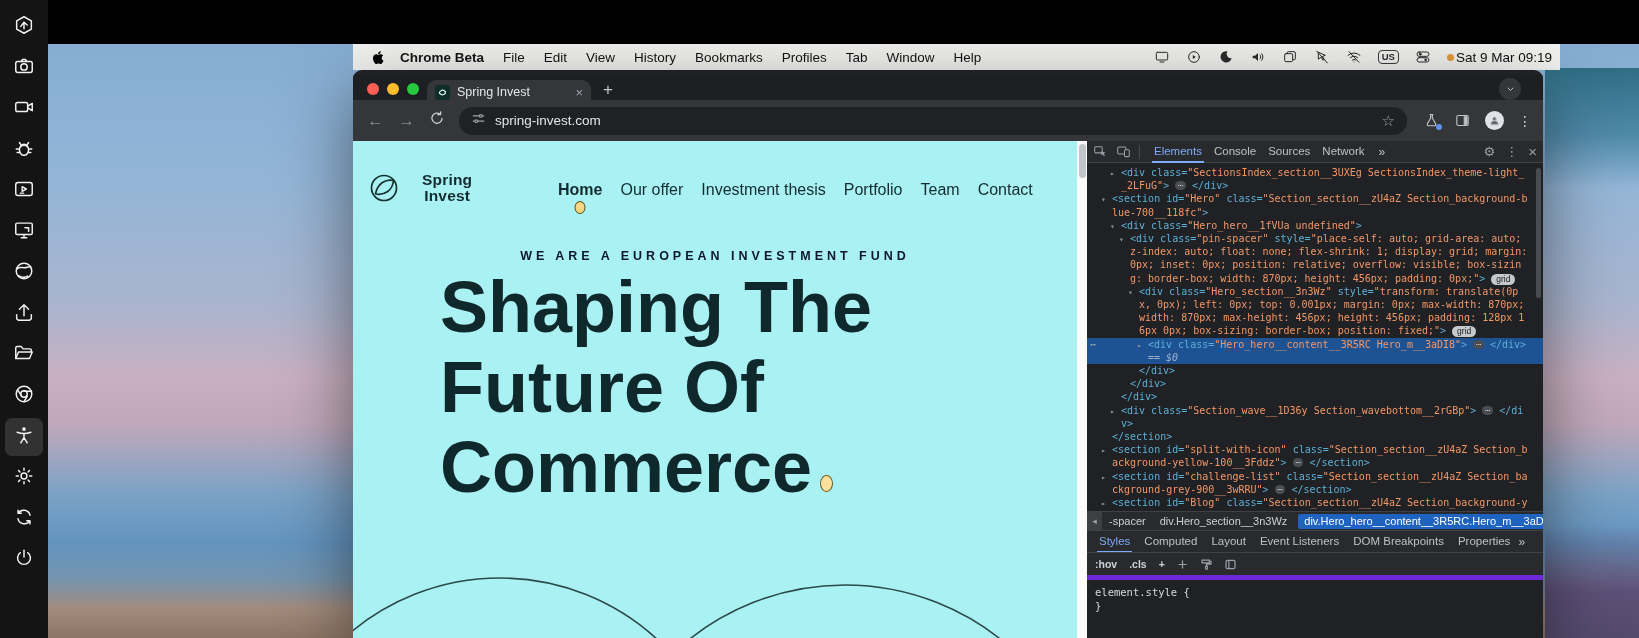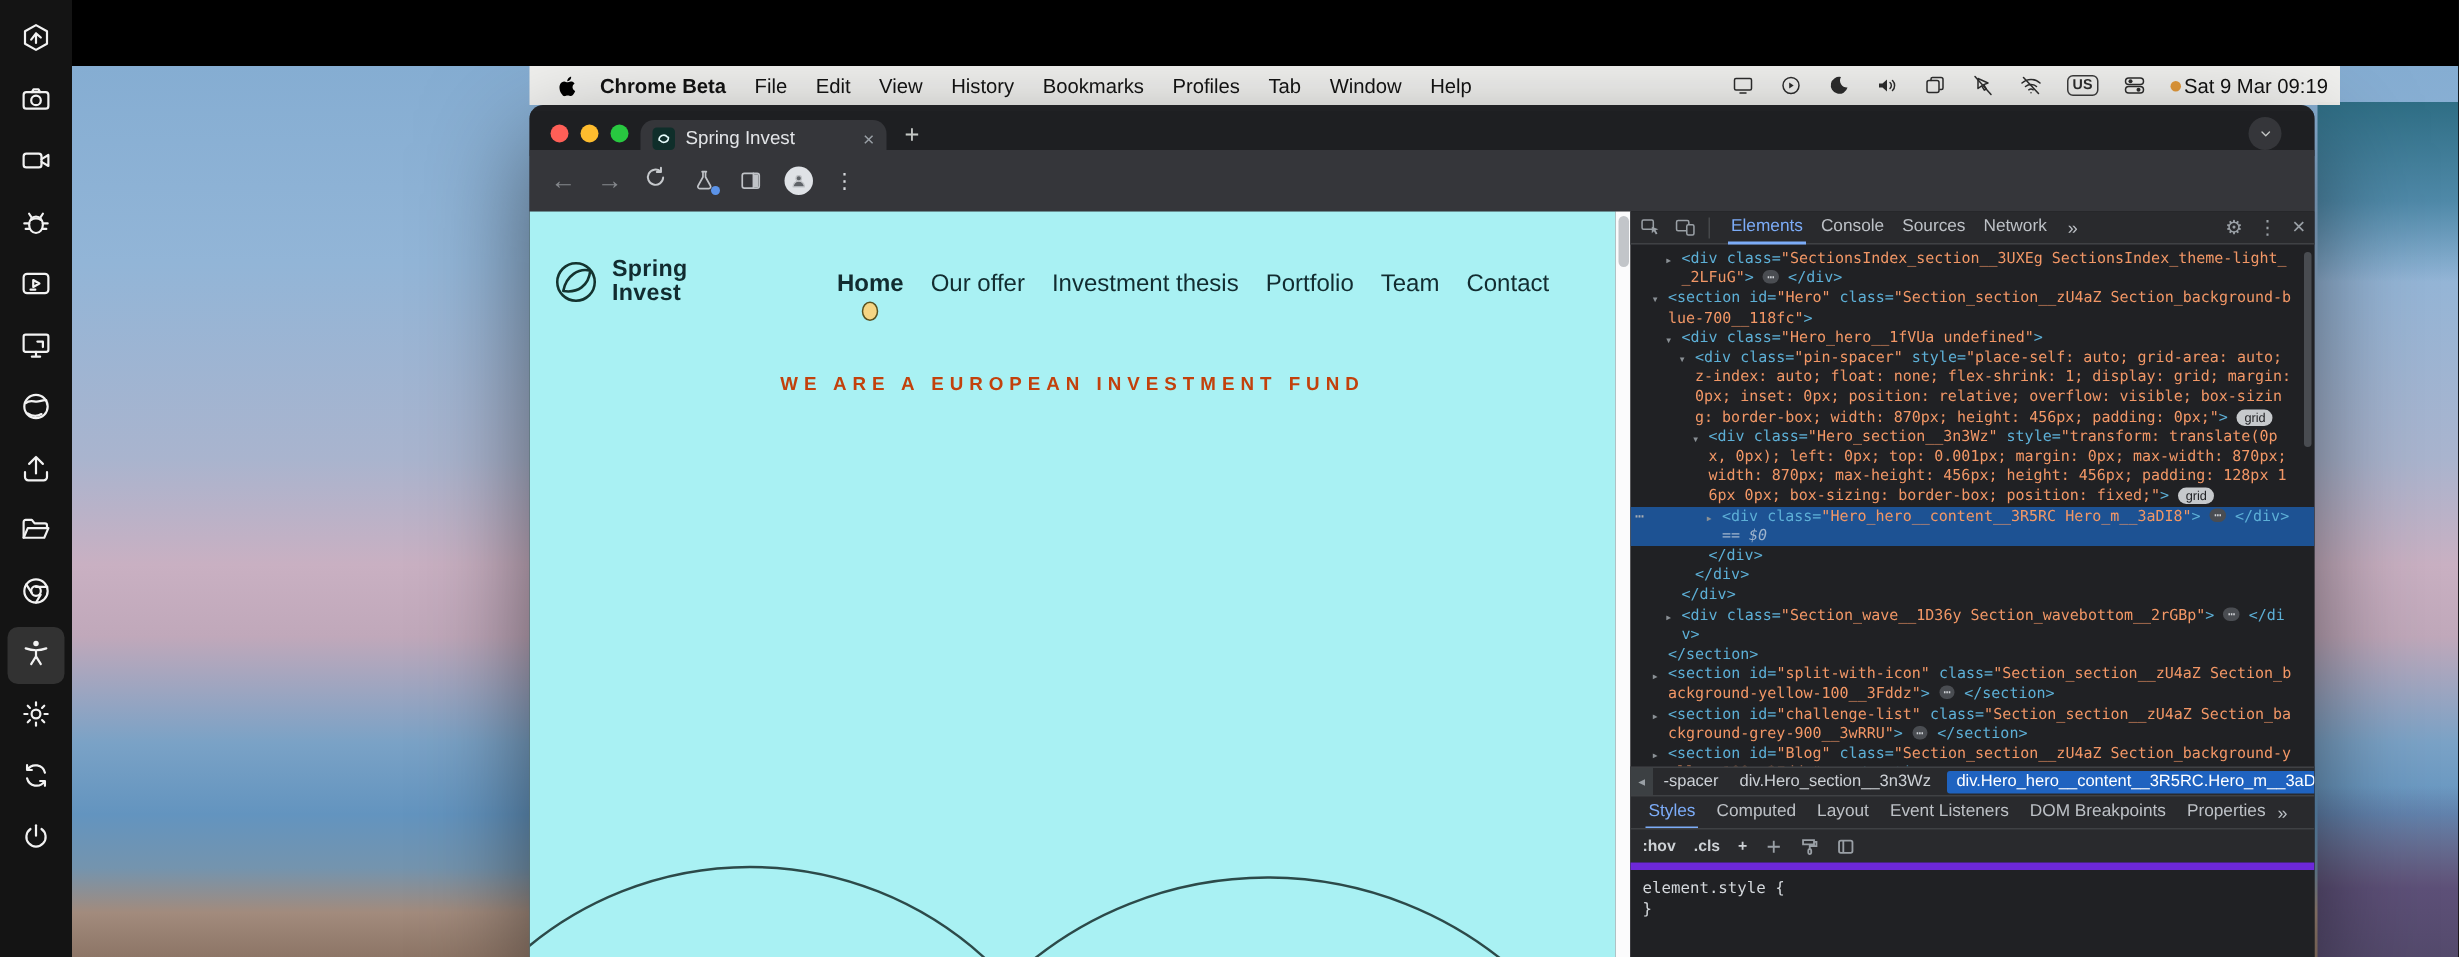--- a/index.html
+++ b/index.html
@@ -83,30 +83,30 @@
   .tb-icons svg{width:17px;height:17px;stroke:#c0c3c7;fill:none;stroke-width:1.6;stroke-linecap:round;stroke-linejoin:round;display:block;}
   .flask-dot{position:absolute;right:-2px;bottom:-1px;width:6px;height:6px;border-radius:50%;background:#5b93e8;}
   .avatar{width:19px;height:19px;border-radius:50%;background:#dfe2e6;display:flex;align-items:center;justify-content:center;}
   .avatar svg{width:13px;height:13px;}
   .avatar svg *{fill:#5f6368;}
   .menu-dots{color:#d5d8db;font-size:14px;letter-spacing:0;}
 
   
   .content{position:absolute;left:0;top:71px;right:0;bottom:0;display:flex;}
   .site{position:relative;width:724px;height:497px;background:#a9f1f3;overflow:hidden;flex:none;color:#122c30;}
-  .site-logo{position:absolute;left:13px;top:29px;display:flex;align-items:center;gap:6px;}
+  .site-logo{position:absolute;left:13px;top:29px;display:flex;align-items:center;gap:20px;text-align:center;}
   .site-logo svg{width:36px;height:36px;stroke:#14332f;fill:none;stroke-width:1.7;stroke-linejoin:round;}
   .site-logo .lg-txt{font-size:15.5px;line-height:16.5px;font-weight:700;letter-spacing:.2px;}
   .site-nav{position:absolute;left:205px;top:40px;display:flex;gap:18px;align-items:baseline;}
   .nav-item{font-size:16px;font-weight:500;position:relative;white-space:nowrap;}
   .nav-item.active{font-weight:700;}
   .nav-item.active::after{content:"";position:absolute;left:50%;transform:translateX(-50%);bottom:-15px;
        width:9px;height:11px;border-radius:50%;background:#f6d583;border:1.5px solid #59511f;}
   .eyebrow{position:absolute;left:0;right:0;top:108px;text-align:center;font-size:12.5px;font-weight:700;
-           letter-spacing:4px;color:#c2410c;}
+           letter-spacing:4px;color:#0f172a;}
   .hero-h1{position:absolute;left:87px;top:126px;font-size:72px;line-height:80px;font-weight:700;color:#0f282c;letter-spacing:0;}
   .hero-dot{display:inline-block;width:13px;height:17px;border-radius:50%;background:#fbe19b;border:1.5px solid #6d5d22;margin-left:8px;}
   .circles{position:absolute;inset:0;pointer-events:none;}
   .circles circle{fill:none;stroke:#2c4a49;stroke-width:1.6;}
 
   .page-scroll{width:10px;background:#fbfbfc;position:relative;flex:none;}
   .page-thumb{position:absolute;left:1.5px;top:3px;width:7px;height:34px;border-radius:4px;background:#c2c5c9;}
 
   
   .devtools{position:relative;flex:1;background:#202124;font-family:"Liberation Sans","DejaVu Sans",sans-serif;}
@@ -339,20 +339,29 @@
           </span>
       </div>
 
       <div class="toolbar">
         <span class="nav-btn">←</span>
         <span class="nav-btn">→</span>
         <span class="nav-btn reload"><svg viewBox="0 0 22 22">
               <path d="M18 11.5A7 7 0 1 1 15.7 6"></path>
               <path d="M16 2.6v3.8h-3.8"></path>
             </svg></span>
+        <div class="omnibox">
+          <span class="tune"><svg viewBox="0 0 20 20">
+                <path d="M3 6.5h8M15 6.5h2M3 13.5h2M9 13.5h8"></path>
+                <circle cx="13" cy="6.5" r="1.8"></circle>
+                <circle cx="7" cy="13.5" r="1.8"></circle>
+              </svg></span>
+          <span class="url-text">spring-invest.com</span>
+          <span class="star">☆</span>
+        </div>
         <div class="tb-icons">
           <span class="ic">
               <svg viewBox="0 0 24 24">
                 <path d="M10 3.5h4M10.8 3.5v5l-4.6 8.2a1.8 1.8 0 0 0 1.6 2.7h8.4a1.8 1.8 0 0 0 1.6-2.7l-4.6-8.2v-5"></path>
               </svg>
               <span class="flask-dot"></span>
             </span>
           <span class="ic">
               <svg viewBox="0 0 24 24">
                 <rect x="4" y="5" width="16" height="14" rx="2"></rect>
@@ -389,20 +398,25 @@
           </div>
           <div class="site-nav" id="site-nav">
               <span class="nav-item active">Home</span>
               <span class="nav-item">Our offer</span>
               <span class="nav-item">Investment thesis</span>
               <span class="nav-item">Portfolio</span>
               <span class="nav-item">Team</span>
               <span class="nav-item">Contact</span>
             </div>
           <div class="eyebrow">WE ARE A EUROPEAN INVESTMENT FUND</div>
+          <div class="hero-h1" id="hero-h1">
+              <div>Shaping The</div>
+              <div>Future Of</div>
+              <div>Commerce<span class="hero-dot"></span></div>
+            </div>
         </div>
 
         <div class="page-scroll">
             <div class="page-thumb"></div>
           </div>
 
         <div class="devtools">
           <div class="dt-top">
             <span class="dt-ic">
                 <svg viewBox="0 0 22 22">

